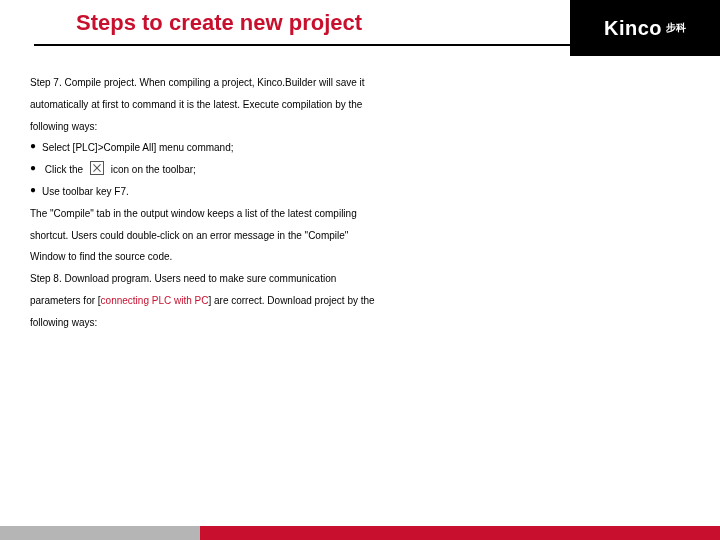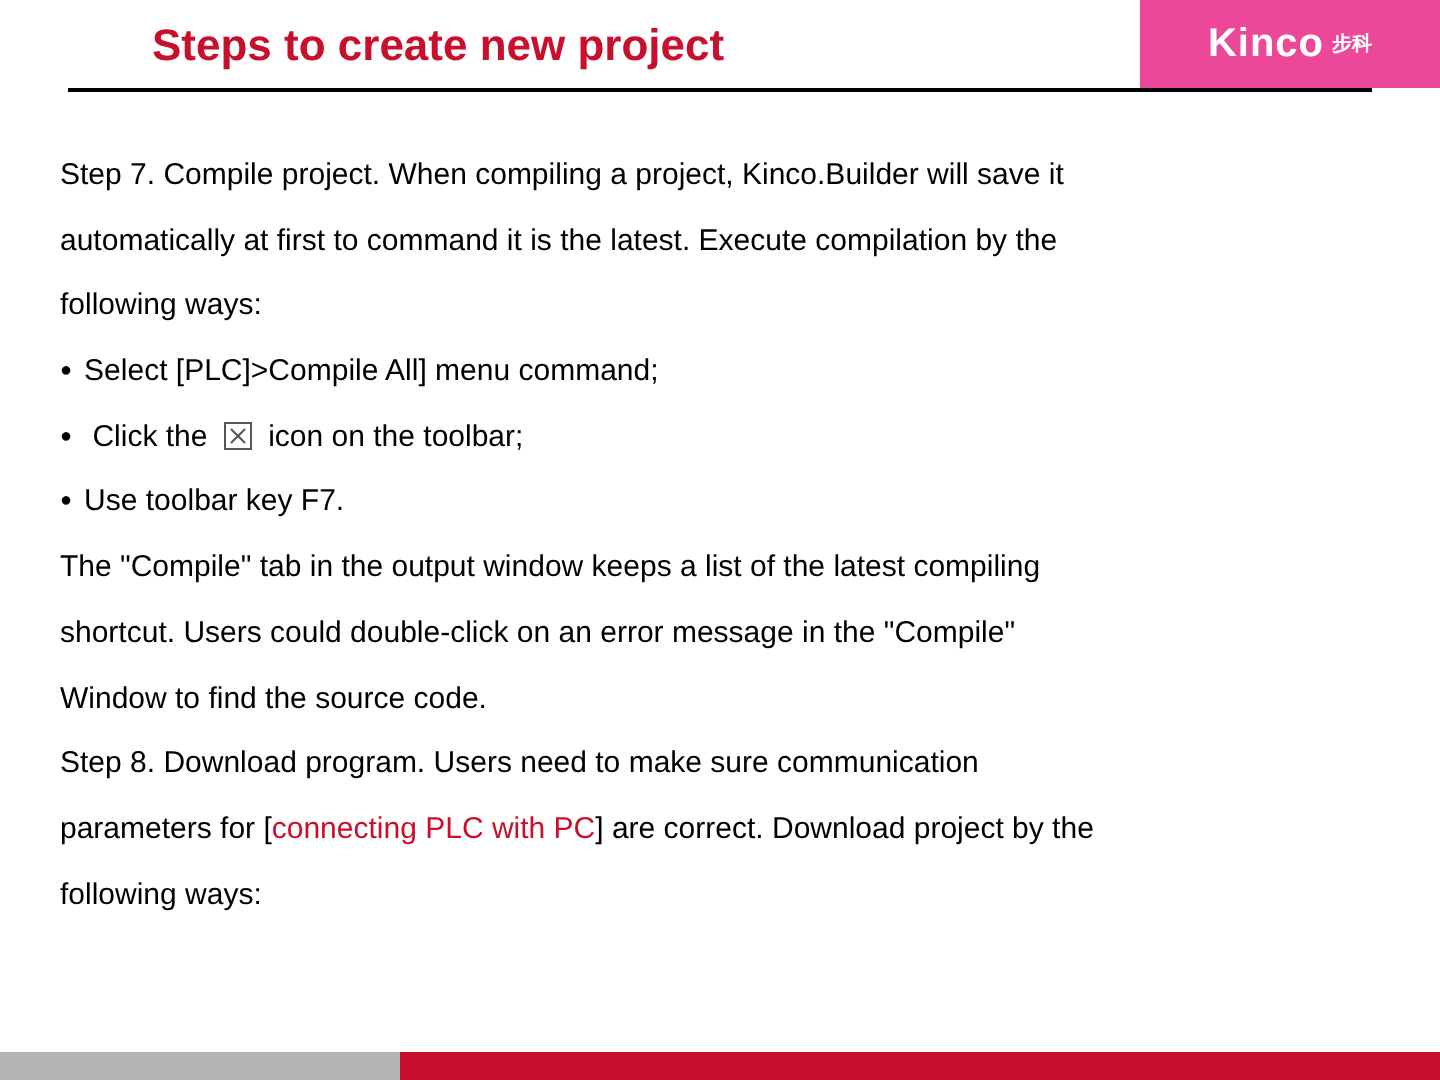--- a/index.html
+++ b/index.html
@@ -22,22 +22,22 @@
     font-size: 22px;
     font-weight: bold;
     color: #c8102e;
     margin-left: 40px;
   }
   .logo-box {
     position: absolute;
     right: 0;
     top: 0;
     width: 150px;
-    height: 44px;
-    background: #ec4899;
+    height: 56px;
+    background: #000000;
     color: #fff;
     display: flex;
     align-items: center;
     justify-content: center;
     gap: 4px;
   }
   .logo-main {
     font-size: 20px;
     font-weight: bold;
     letter-spacing: 0.5px;
@@ -52,21 +52,21 @@
     top: 44px;
     width: 652px;
     height: 2px;
     background: #000;
   }
   .content {
     position: absolute;
     left: 30px;
     top: 72px;
     width: 660px;
-    font-size: 15px;
+    font-size: 10px;
     color: #000;
     line-height: 2.18;
   }
   .content p { margin: 0; }
   .bullet::before {
     content: "\25CF";
     font-size: 10px;
     margin-right: 6px;
     position: relative;
     top: -2px;

